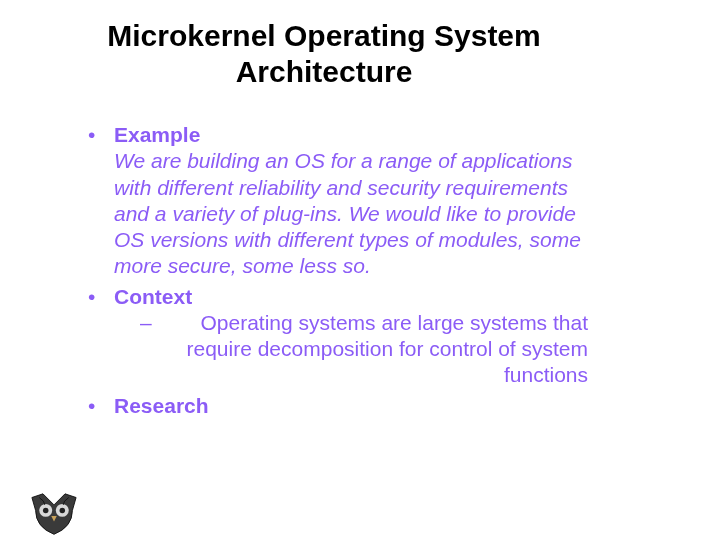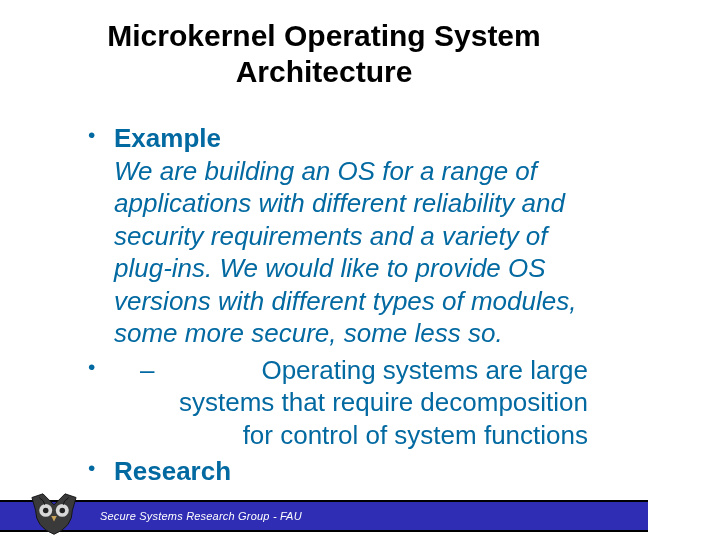--- a/index.html
+++ b/index.html
@@ -20,23 +20,23 @@
     font-weight: bold;
     color: #000;
     font-size: 30px;
     line-height: 1.2;
     padding-top: 18px;
     padding-left: 60px;
     padding-right: 60px;
   }
   .body {
     padding: 32px 60px 0 88px;
-    font-size: 26px;
+    font-size: 21px;
     line-height: 1.25;
-    color: #0369a1;
+    color: #8b5cf6;
   }
   .lvl1 {
     list-style: none;
     margin-bottom: 2px;
   }
   .lvl1 > li {
     position: relative;
     padding-left: 26px;
     margin-bottom: 4px;
   }
@@ -108,35 +108,33 @@
 
   <div class="body">
     <ul class="lvl1">
 
       <li>
         <span class="head">Example</span>
         <span class="para">We are building an OS for a range of applications with different reliability and security requirements and a variety of plug-ins. We would like to provide OS versions with different types of modules, some more secure, some less so.</span>
       </li>
 
       <li>
+        <span class="head">Context</span>
         <ul class="lvl2">
           <li>Operating systems are large systems that require decomposition for control of system functions</li>
         </ul>
       </li>
 
       <li>
         <span class="head">Research</span>
       </li>
 
     </ul>
   </div>
 
-  <div class="footer-bar">
-    <span class="footer-text">Secure Systems Research Group - FAU</span>
-  </div>
 
   <div class="owl-icon">
     <svg viewBox="0 0 60 50">
       <g fill="#3a3a3a" stroke="#111" stroke-width="1">
         <path d="M6 6 L18 2 L30 14 L42 2 L54 6 L50 20 Q50 38 30 46 Q10 38 10 20 Z"></path>
       </g>
       <g fill="#d8d8d8">
         <circle cx="21" cy="20" r="7"></circle>
         <circle cx="39" cy="20" r="7"></circle>
       </g>

